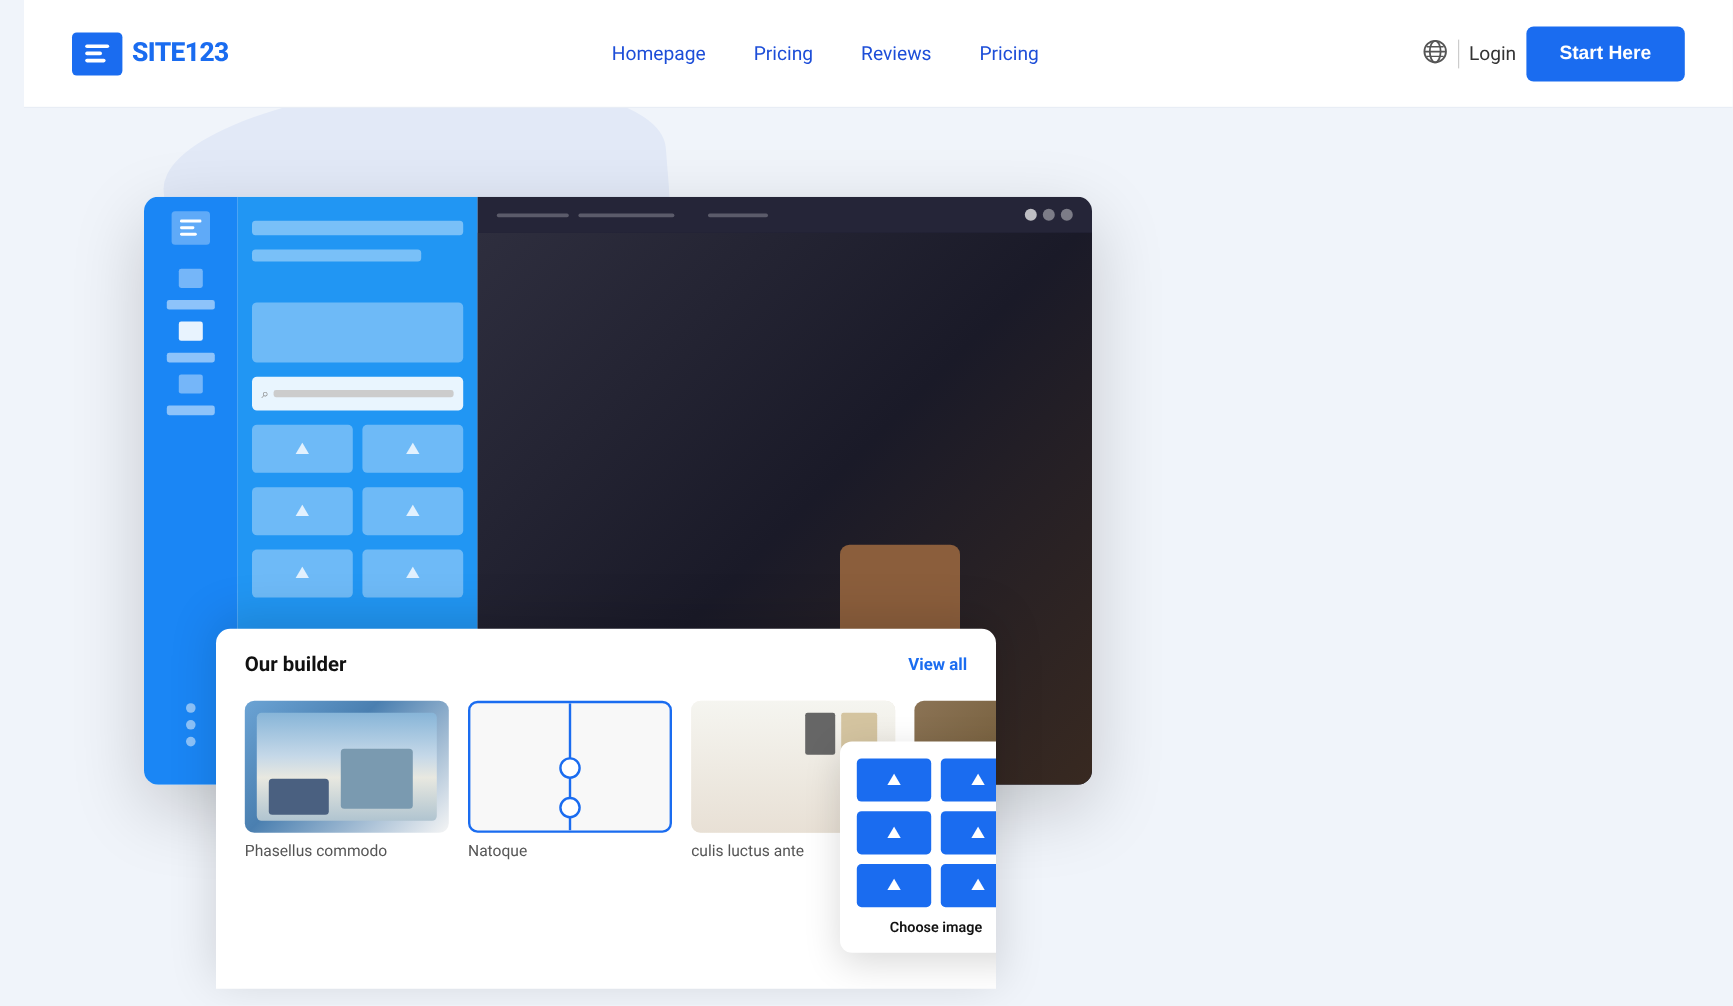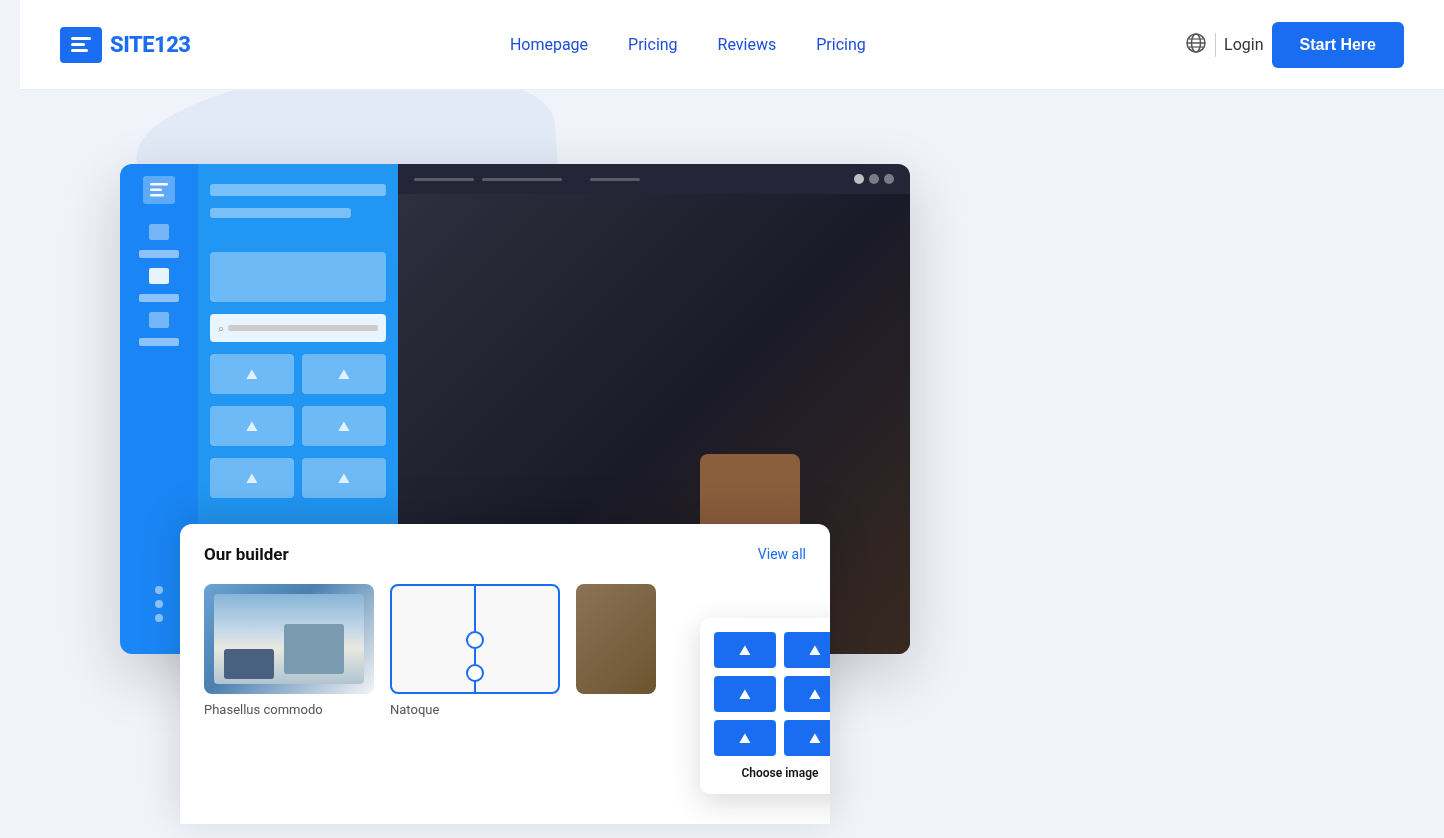--- a/index.html
+++ b/index.html
@@ -386,20 +386,21 @@
     }
     .projects-title {
       font-size: 17px;
       font-weight: 700;
       color: #111;
     }
     .projects-view-all {
       font-size: 14px;
       color: #1a6cf0;
       cursor: pointer;
+      font-weight: bold;
     }
     .projects-grid {
       display: flex;
       gap: 16px;
     }
     .project-card {
       width: 170px;
     }
     .project-thumb {
       width: 170px;
@@ -646,20 +647,29 @@
 
         <div class="project-card">
           <div class="project-thumb project-thumb-2">
             <div class="slider-line-v"></div>
             <div class="slider-handle" style="top:45px;"></div>
             <div class="slider-handle" style="bottom:10px;top:auto;"></div>
           </div>
           <div class="project-label">Natoque</div>
         </div>
 
+        <div class="project-card">
+          <div class="project-thumb project-thumb-3">
+
+            <div style="position:absolute;top:0;left:0;right:0;bottom:0;background:linear-gradient(180deg,#f5f5f0 0%,#e8e0d5 100%);"></div>
+            <div style="position:absolute;top:10px;right:15px;width:30px;height:40px;background:#d4c4a0;border-radius:2px;"></div>
+            <div style="position:absolute;top:10px;right:50px;width:25px;height:35px;background:#666;border-radius:2px;"></div>
+          </div>
+          <div class="project-label">culis luctus ante</div>
+        </div>
 
         <div class="project-card" style="width:80px;">
           <div class="project-thumb-4" style="height:110px;border-radius:8px;background:linear-gradient(135deg,#8B7355,#6b5530);margin-bottom:8px;"></div>
         </div>
       </div>
 
       <div class="image-picker">
         <div class="image-picker-grid">
           <div class="picker-thumb">
             <span class="picker-thumb-icon">⛰</span>

